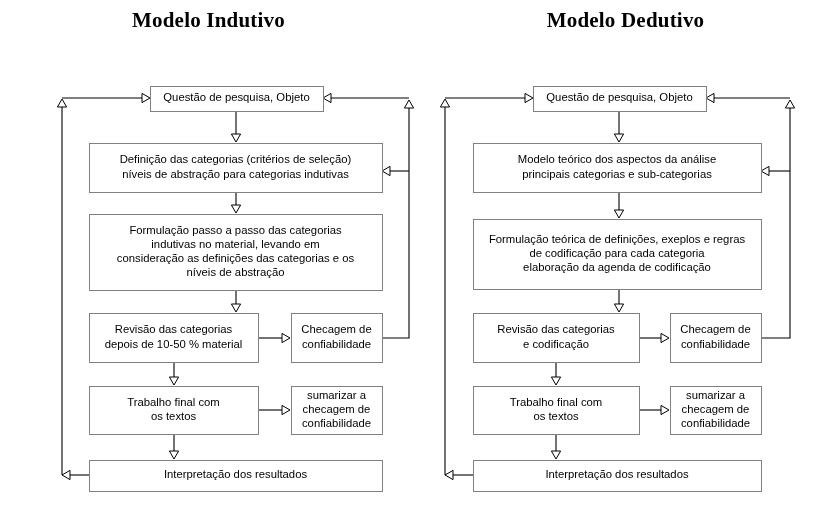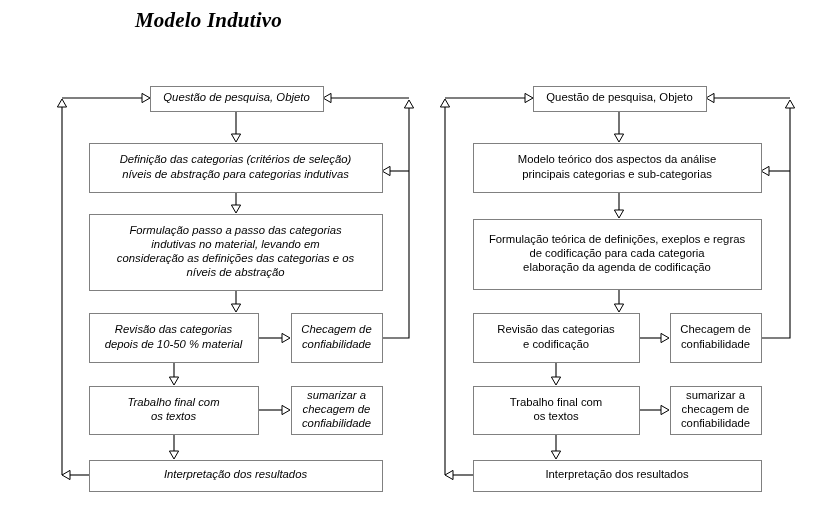--- a/index.html
+++ b/index.html
@@ -20,21 +20,21 @@
     position: relative;
     width: 834px;
     height: 510px;
   }
   .panel {
     position: absolute;
     top: 0;
     width: 417px;
     height: 510px;
   }
-  #panel-inductive { left: 0; font-style: italic; }
+  #panel-inductive { left: 0; }
   #panel-deductive { left: 417px; }
 
   .panel-title {
     position: absolute;
     top: 8px;
     left: 0;
     width: 417px;
     text-align: center;
     font-family: "Liberation Serif", serif;
     font-weight: bold;
@@ -152,20 +152,21 @@
           </g>
           <g>
             <rect x="89.5" y="460.5" width="293" height="31" class="boxrect"></rect>
             <text x="235.5" y="475.5" class="boxtext">Interpretação dos resultados</text>
           </g>
         </g>
       </svg>
   </div>
 
   <div class="panel" id="panel-deductive">
+    <div class="panel-title">Modelo Dedutivo</div>
     <svg class="flow" viewBox="0 0 417 510">
         <g>
           <polyline points="202,111 202,138" class="conn"></polyline>
           <polygon points="197.4,134 206.6,134 202,142" class="ahead"></polygon>
           <polyline points="202,192 202,214" class="conn"></polyline>
           <polygon points="197.4,210 206.6,210 202,218" class="ahead"></polygon>
           <polyline points="202,289 202,308" class="conn"></polyline>
           <polygon points="197.4,304 206.6,304 202,312" class="ahead"></polygon>
           <polyline points="139,362 139,381" class="conn"></polyline>
           <polygon points="134.4,377 143.6,377 139,385" class="ahead"></polygon>

